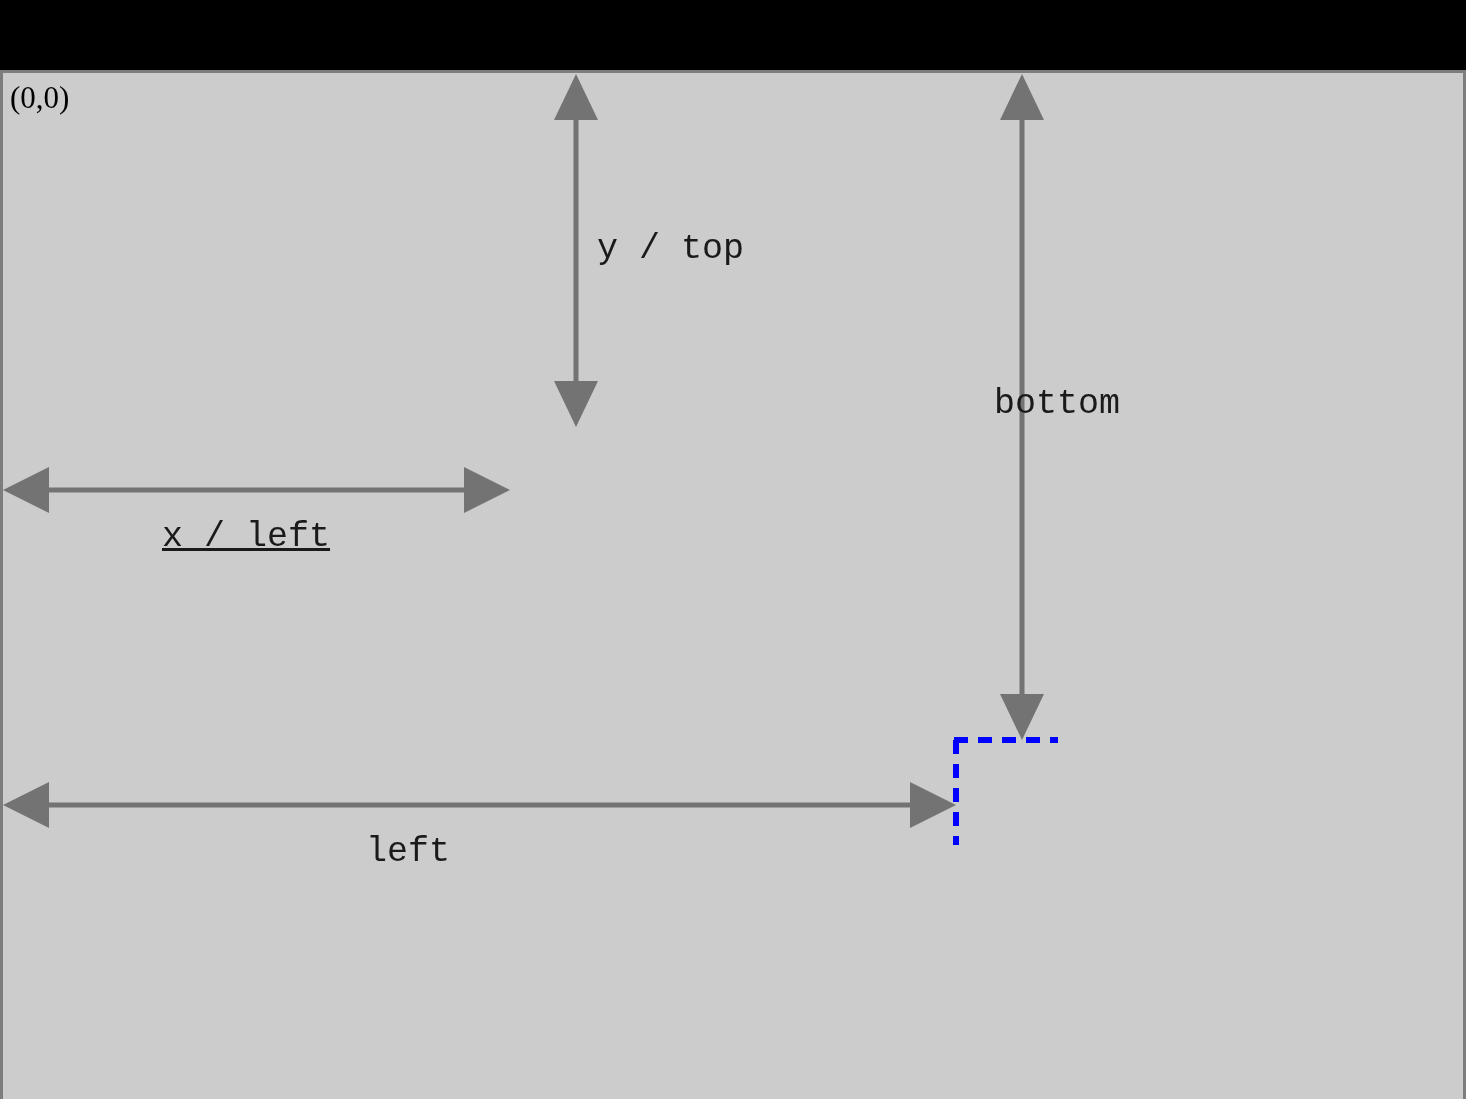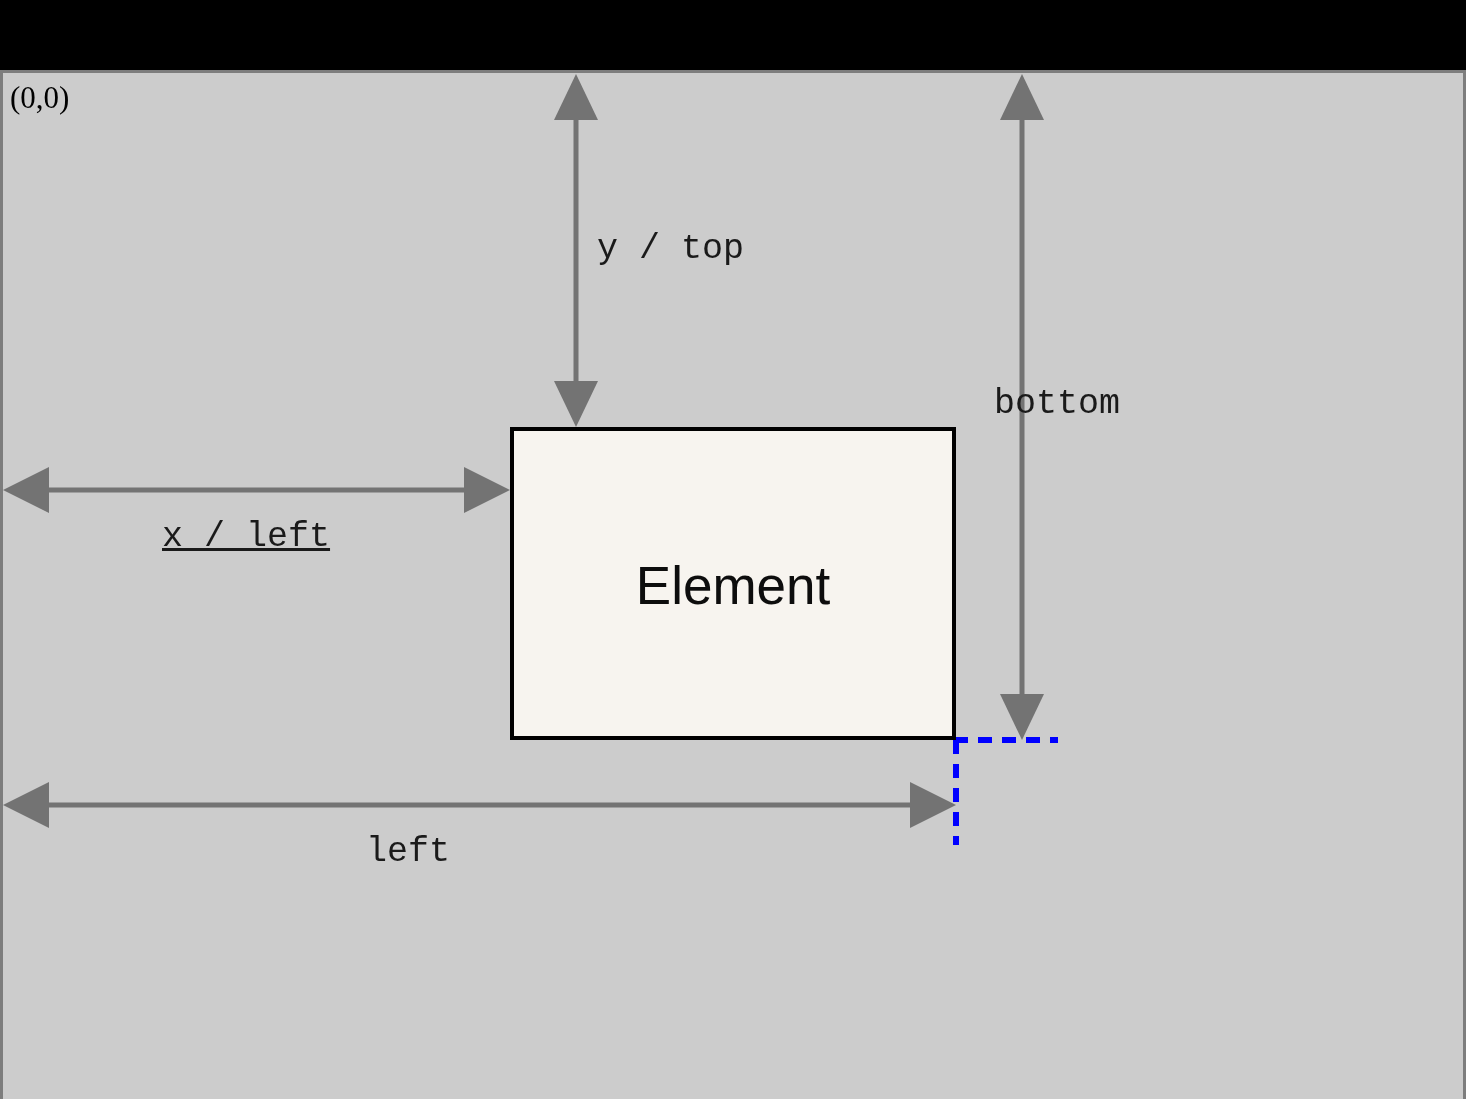--- a/index.html
+++ b/index.html
@@ -136,17 +136,14 @@
   <div class="origin-label">(0,0)</div>
 
   <div class="mono-label" id="label-y-top">y / top</div>
 
   <div class="mono-label" id="label-bottom">bottom</div>
 
   <div class="mono-label" id="label-x-left">x / left</div>
 
   <div class="mono-label" id="label-right">left</div>
 
-  <div id="element-box">
-    <span id="element-label">Element</span>
-  </div>
 
 </div>
 
 </body></html>

